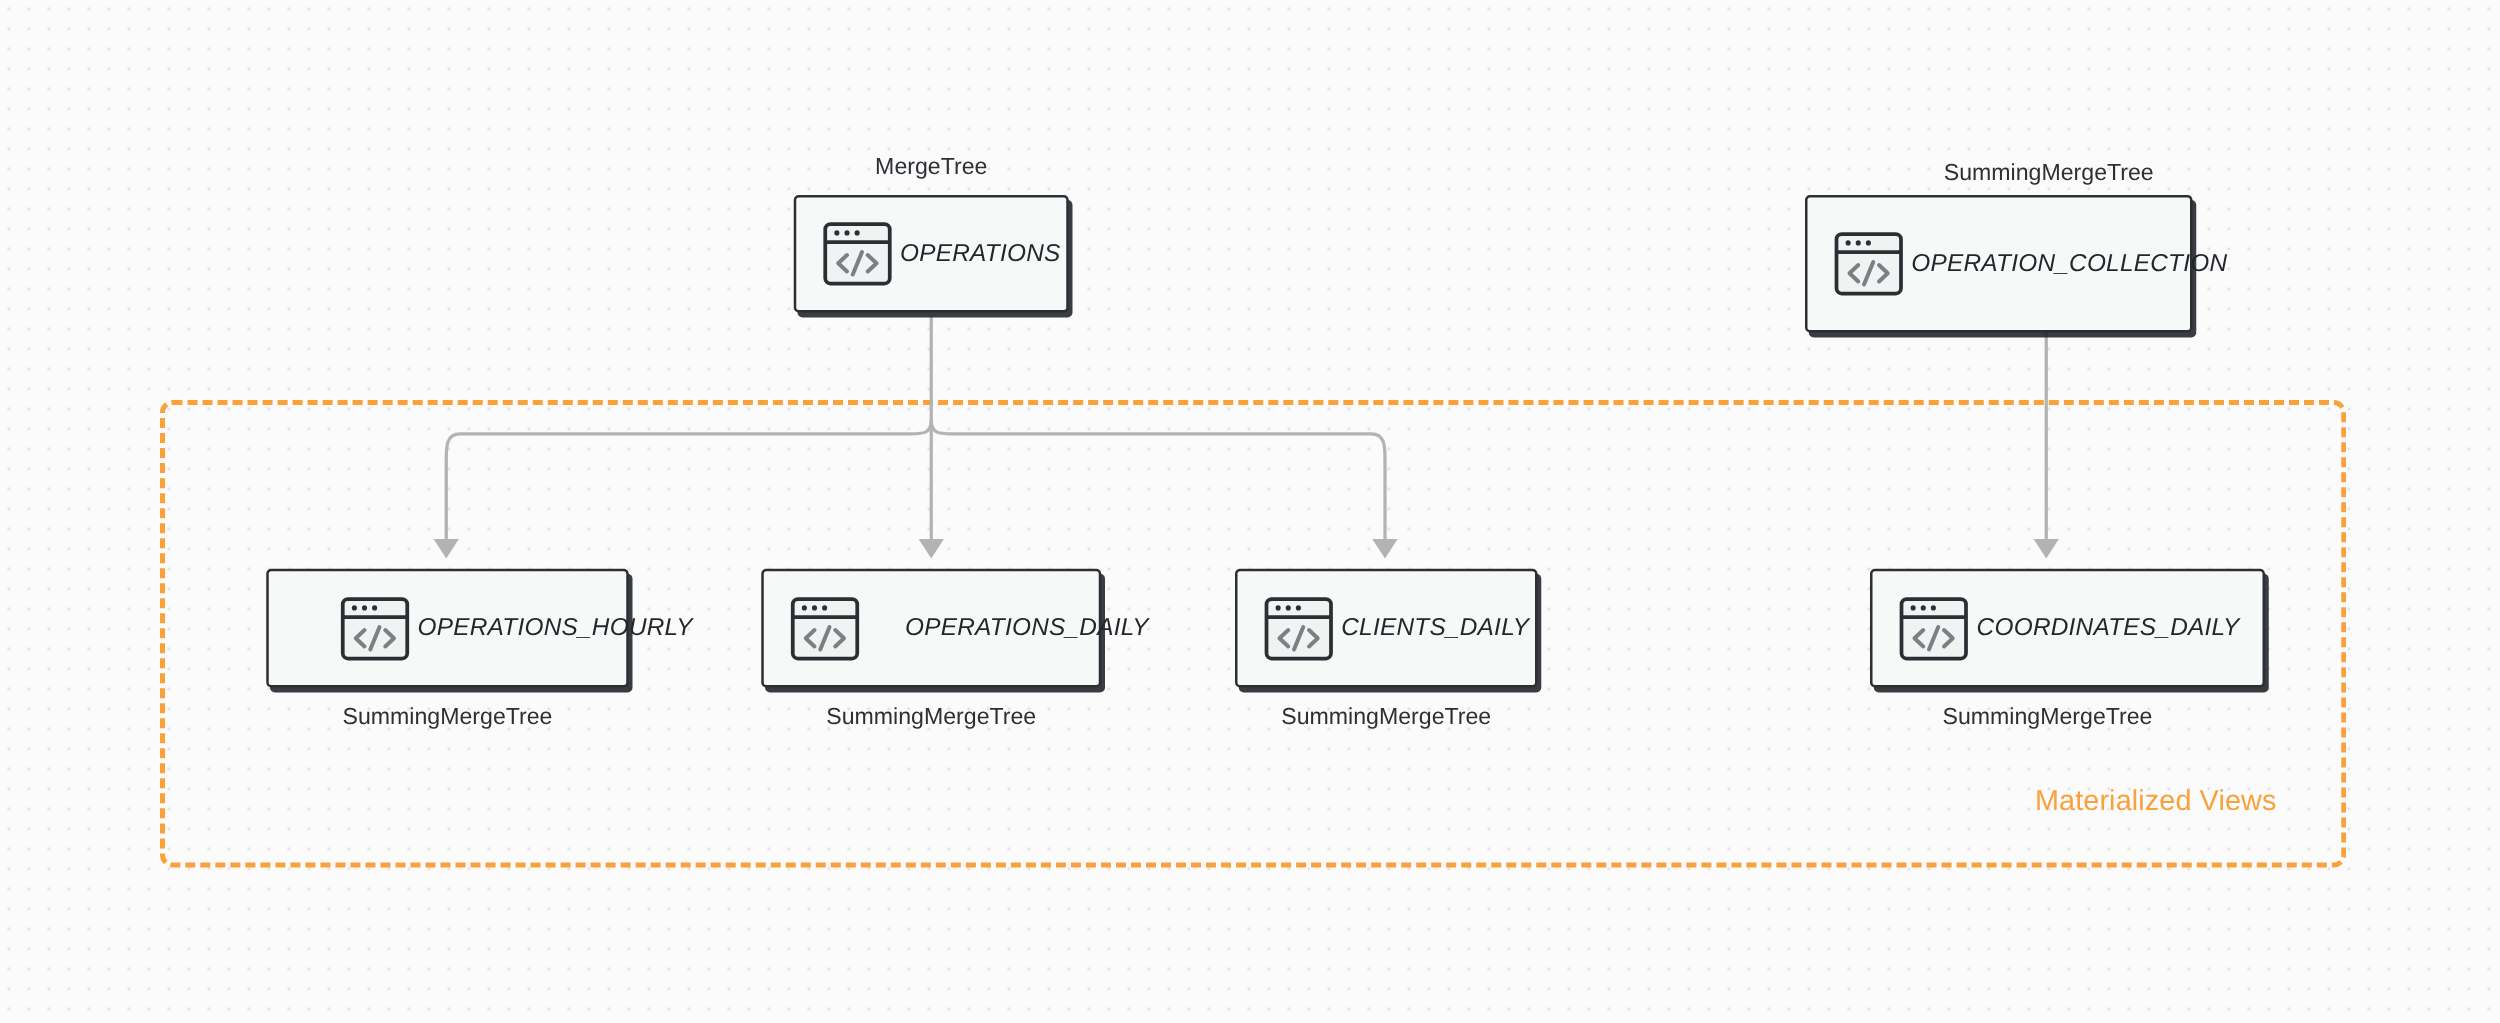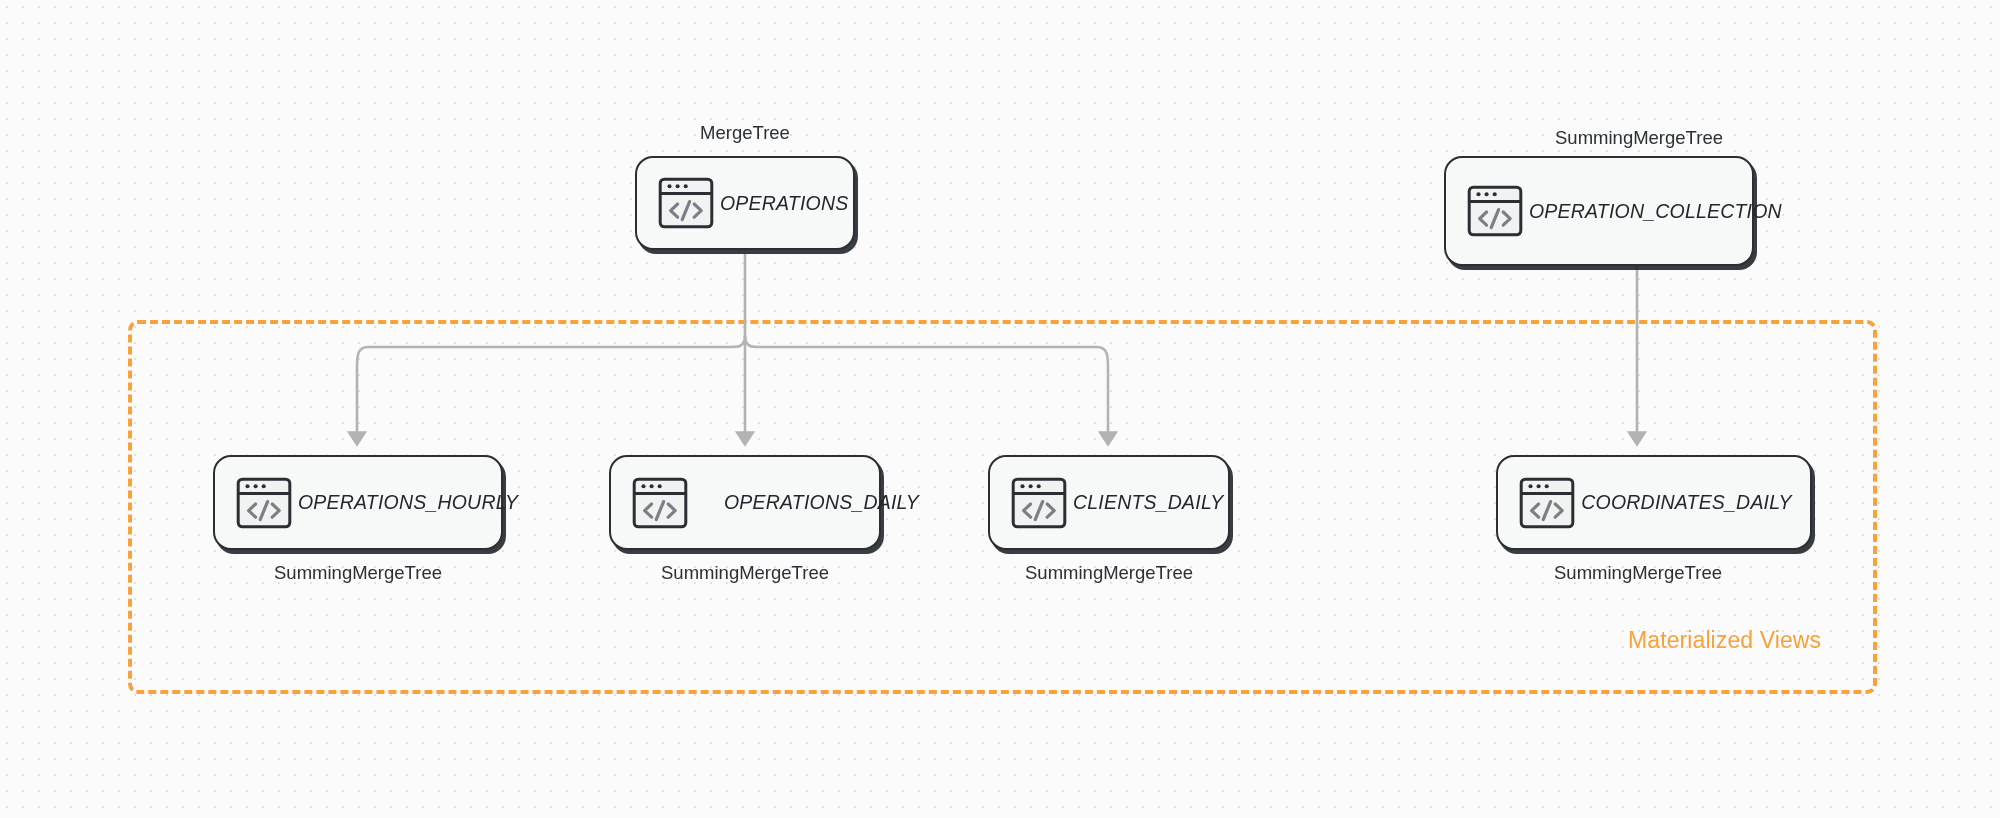--- a/index.html
+++ b/index.html
@@ -52,21 +52,21 @@
     height: 818px;
     pointer-events: none;
   }
 
   
   .node {
     position: absolute;
     box-sizing: border-box;
     background: #f7f8f8;
     border: 2.6px solid #2b2f34;
-    border-radius: 18px;
+    border-radius: 4px;
     display: flex;
     align-items: center;
     box-shadow: 3px 4px 0 0 rgba(30,33,38,0.88);
   }
   .node-icon {
     flex: 0 0 auto;
     margin-left: 21px;
     width: 56px;
     height: 52px;
     display: block;
@@ -147,21 +147,21 @@
   <circle cx="11.5" cy="9.3" r="2.05" fill="#2b2f34"></circle>
   <circle cx="19.6" cy="9.3" r="2.05" fill="#2b2f34"></circle>
   <circle cx="27.7" cy="9.3" r="2.05" fill="#2b2f34"></circle>
   <path d="M 19.6 27.0 L 12.6 33.6 L 19.6 40.2" fill="none" stroke="#7b8086" stroke-width="3.2" stroke-linecap="round" stroke-linejoin="round"></path>
   <path d="M 36.2 27.0 L 43.2 33.6 L 36.2 40.2" fill="none" stroke="#7b8086" stroke-width="3.2" stroke-linecap="round" stroke-linejoin="round"></path>
   <line x1="31.6" y1="24.6" x2="24.2" y2="42.6" stroke="#7b8086" stroke-width="3.2" stroke-linecap="round"></line>
 </svg></span>
         <span class="node-title">OPERATION_COLLECTION</span>
       </div>
       <div class="engine-label" style="left: 1484px; top: 127px; width: 310px;">SummingMergeTree</div>
-      <div class="node" style="left: 213px; top: 455px; width: 290px; height: 95px;">
+      <div class="node" style="left: 213px; top: 455px; width: 290px; height: 95px; padding-left: 36px;">
         <span class="node-icon">
 <svg viewBox="0 0 56 52" xmlns="http://www.w3.org/2000/svg">
   <rect x="2.2" y="2.2" width="51.6" height="47.6" rx="4.2" fill="#f1f2f2" stroke="#2b2f34" stroke-width="3.0"></rect>
   <line x1="2.2" y1="16.6" x2="53.8" y2="16.6" stroke="#2b2f34" stroke-width="3.0"></line>
   <circle cx="11.5" cy="9.3" r="2.05" fill="#2b2f34"></circle>
   <circle cx="19.6" cy="9.3" r="2.05" fill="#2b2f34"></circle>
   <circle cx="27.7" cy="9.3" r="2.05" fill="#2b2f34"></circle>
   <path d="M 19.6 27.0 L 12.6 33.6 L 19.6 40.2" fill="none" stroke="#7b8086" stroke-width="3.2" stroke-linecap="round" stroke-linejoin="round"></path>
   <path d="M 36.2 27.0 L 43.2 33.6 L 36.2 40.2" fill="none" stroke="#7b8086" stroke-width="3.2" stroke-linecap="round" stroke-linejoin="round"></path>
   <line x1="31.6" y1="24.6" x2="24.2" y2="42.6" stroke="#7b8086" stroke-width="3.2" stroke-linecap="round"></line>

